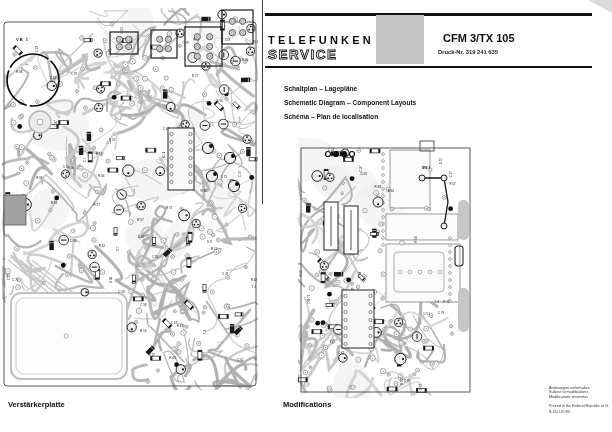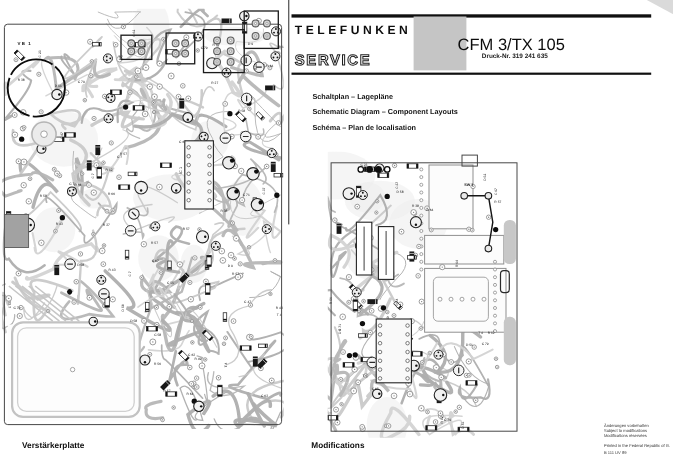--- a/index.html
+++ b/index.html
@@ -1,25 +1,25 @@
 <!DOCTYPE html>
 <html><head>
 <meta charset="utf-8">
 <style>
   html,body{margin:0;padding:0;}
   body{width:612px;height:432px;background:#ffffff;position:relative;overflow:hidden;
        font-family:"Liberation Sans",sans-serif;color:#111;}
   .abs{position:absolute;}
   
   .rule{position:absolute;background:#101010;height:2.5px;left:265px;width:327px;}
-  .brand{position:absolute;left:268px;top:22px;font-weight:bold;font-size:11px;
+  .brand{position:absolute;left:268px;top:34px;font-weight:bold;font-size:11px;
          letter-spacing:3.2px;color:#0d0d0d;}
   .brand-outline-svg{position:absolute;left:267px;top:46px;}
   .graysq{position:absolute;left:376px;top:15px;width:48px;height:49px;background:#c5c5c5;}
-  .model{position:absolute;left:416px;top:32px;width:120px;font-weight:normal;font-size:15px;color:#0c0c0c;}
+  .model{position:absolute;left:443px;top:32px;width:120px;font-weight:bold;font-size:11px;color:#0c0c0c;}
   .printno{position:absolute;left:438px;top:49px;font-weight:bold;font-size:5.8px;color:#222;}
   .titles{position:absolute;left:284px;top:82px;font-weight:bold;font-size:6.6px;line-height:14px;color:#141414;}
   .vdiv{position:absolute;left:262px;top:0;width:1px;height:204px;background:#3c3c3c;}
   .corner{position:absolute;right:0;top:0;width:0;height:0;
           border-left:24px solid transparent;border-top:13px solid #dadada;}
   
   .caption{position:absolute;font-weight:bold;font-size:7.5px;color:#0c0c0c;}
   
   .footnotes{position:absolute;left:549px;top:386px;font-size:6px;line-height:7px;color:#333;
              transform:scale(0.62);transform-origin:left top;width:110px;}
@@ -1489,21 +1489,21 @@
 <div class="model">CFM 3/TX 105</div>
 <div class="printno">Druck-Nr. 319 241 635</div>
 <div class="rule" style="top:65.5px;"></div>
 
 <div class="titles">
   <div>Schaltplan – Lagepläne</div>
   <div>Schematic Diagram – Component Layouts</div>
   <div>Schéma – Plan de localisation</div>
 </div>
 
-<div class="caption" style="left:20px;top:400px;">Verstärkerplatte</div>
+<div class="caption" style="left:8px;top:400px;">Verstärkerplatte</div>
 <div class="caption" style="left:283px;top:400px;">Modifications</div>
 
 <div class="footnotes">
   <div>Änderungen vorbehalten</div>
   <div>Subject to modifications</div>
   <div>Modifications réservées</div>
   <div class="gap"></div>
   <div>Printed in the Federal Republic of G.</div>
   <div class="gap" style="height:3px;"></div>
   <div>B 111 UV 89</div>

